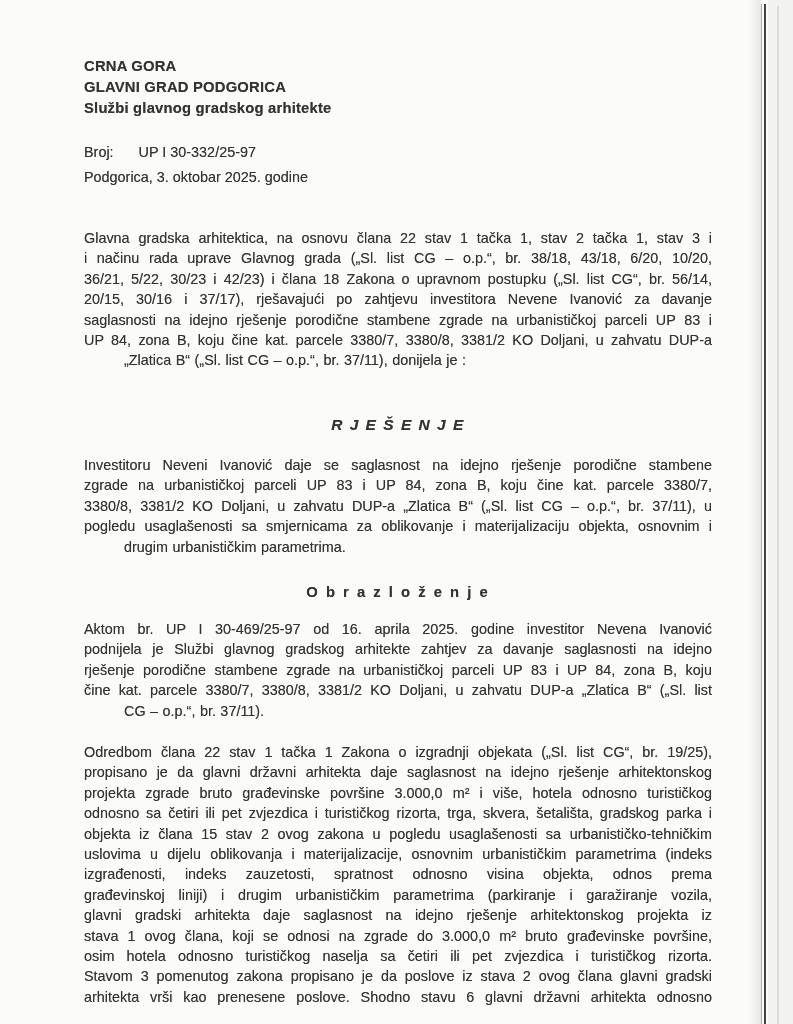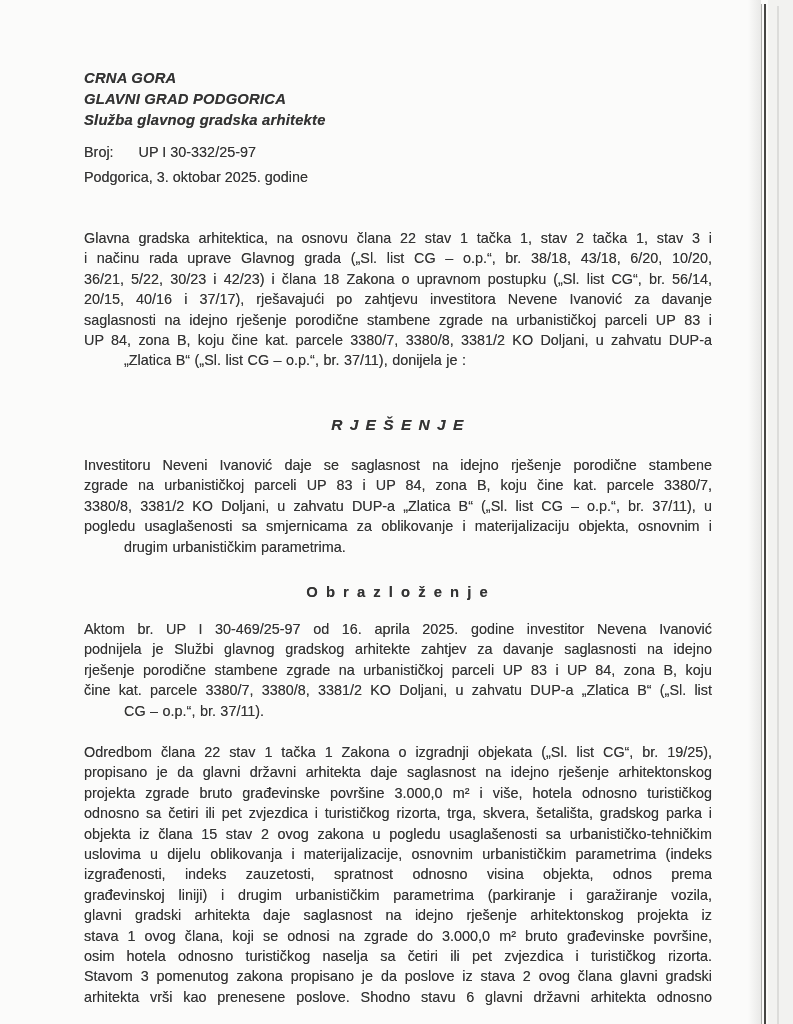--- a/index.html
+++ b/index.html
@@ -16,21 +16,21 @@
     font-family: "Liberation Sans", "DejaVu Sans", sans-serif;
     color: #333333;
     -webkit-font-smoothing: antialiased;
   }
   
   .page * { text-shadow: 0 0 0.45px rgba(40,40,40,0.55); }
 
   .abs { position: absolute; left: 84px; width: 628px; }
 
   
-  .letterhead { top: 68px; font-style: italic; }
+  .letterhead { top: 56px; }
   .letterhead .lh-line {
     font-size: 14.8px;
     font-weight: bold;
     line-height: 21px;
     letter-spacing: 0.2px;
   }
 
   
   .meta { top: 140px; }
   .meta .m-line {
@@ -94,33 +94,33 @@
   }
 </style>
 </head>
 <body>
 
 <div class="page">
 
   <div class="abs letterhead">
     <div class="lh-line">CRNA GORA</div>
     <div class="lh-line">GLAVNI GRAD PODGORICA</div>
-    <div class="lh-line">Služba glavnog gradska arhitekte</div>
+    <div class="lh-line">Službi glavnog gradskog arhitekte</div>
   </div>
 
   <div class="abs meta">
     <div class="m-line"><span>Broj:</span><span class="m-val">UP I 30-332/25-97</span></div>
     <div class="m-line">Podgorica, 3. oktobar 2025. godine</div>
   </div>
 
   <div class="abs para p-intro">
       <div class="pline">Glavna gradska arhitektica, na osnovu člana 22 stav 1 tačka 1, stav 2 tačka 1, stav 3 i</div>
       <div class="pline">i načinu rada uprave Glavnog grada („Sl. list CG – o.p.“, br. 38/18, 43/18, 6/20, 10/20,</div>
       <div class="pline">36/21, 5/22, 30/23 i 42/23) i člana 18 Zakona o upravnom postupku („Sl. list CG“, br. 56/14,</div>
-      <div class="pline">20/15, 40/16 i 37/17), rješavajući po zahtjevu investitora Nevene Ivanović za davanje</div>
+      <div class="pline">20/15, 30/16 i 37/17), rješavajući po zahtjevu investitora Nevene Ivanović za davanje</div>
       <div class="pline">saglasnosti na idejno rješenje porodične stambene zgrade na urbanističkoj parceli UP 83 i</div>
       <div class="pline">UP 84, zona B, koju čine kat. parcele 3380/7, 3380/8, 3381/2 KO Doljani, u zahvatu DUP-a</div>
       <div class="pline last">„Zlatica B“ („Sl. list CG – o.p.“, br. 37/11), donijela je :</div>
     </div>
 
   <div class="abs doc-heading h-decision">R J E Š E N J E</div>
 
   <div class="abs para p-decision">
       <div class="pline">Investitoru Neveni Ivanović daje se saglasnost na idejno rješenje porodične stambene</div>
       <div class="pline">zgrade na urbanističkoj parceli UP 83 i UP 84, zona B, koju čine kat. parcele 3380/7,</div>

